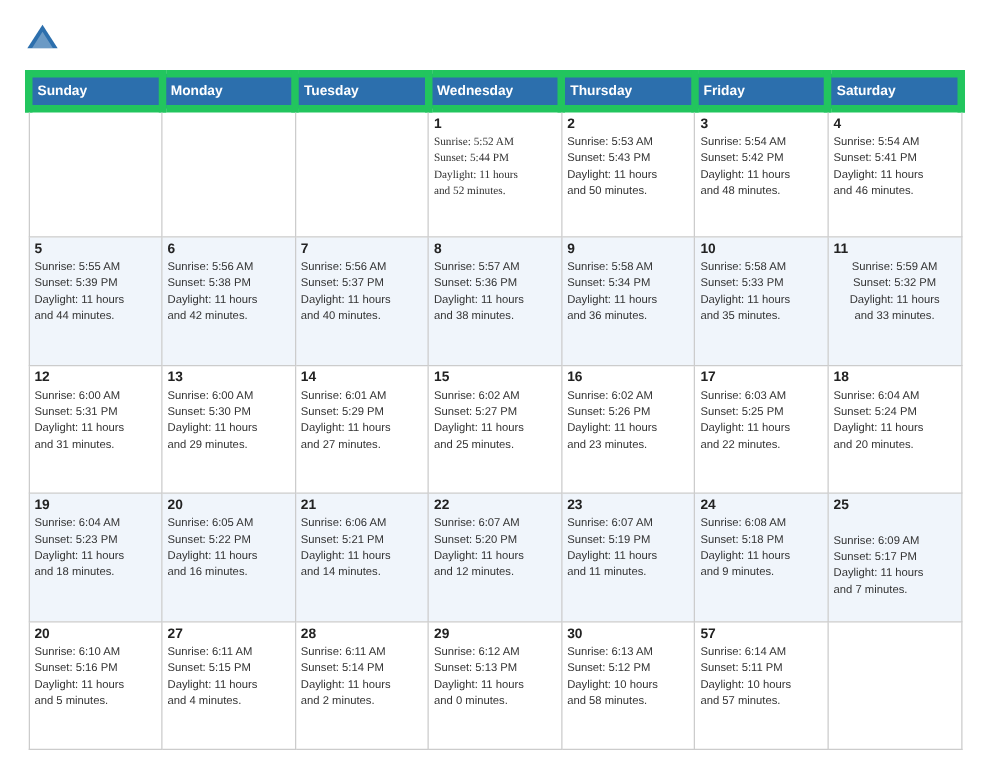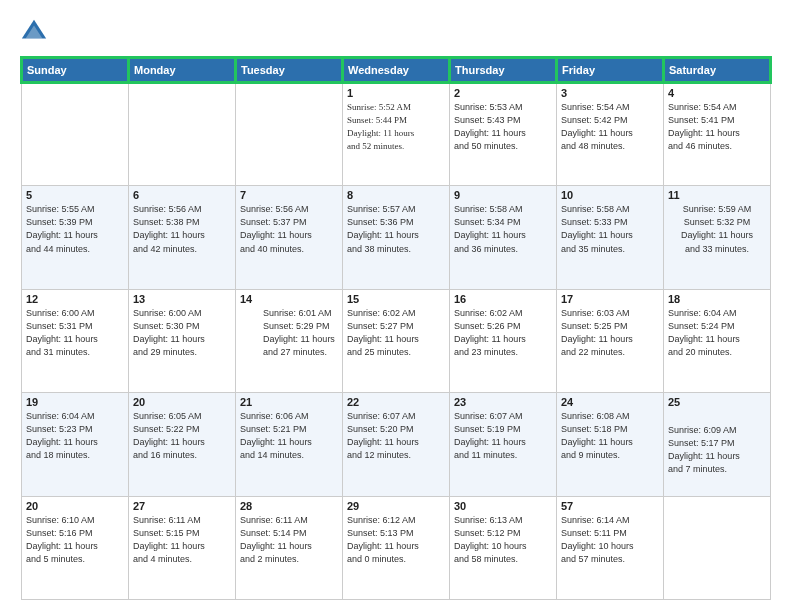--- a/index.html
+++ b/index.html
@@ -67,21 +67,21 @@
       width: 100%;
       table-layout: fixed;
     }
     .calendar th {
       background-color: #2c6fad;
       color: #fff;
       font-size: 11px;
       font-weight: bold;
       padding: 5px 4px;
       text-align: left;
-      border: 3px solid #22c55e;
+      border: 6px solid #22c55e;
     }
     .calendar td {
       vertical-align: top;
       border: 1px solid #ccc;
       padding: 3px 4px;
       font-size: 9.2px;
       color: #333;
       background: #fff;
       height: 88px;
     }
@@ -232,21 +232,21 @@
           </td>
           <td>
             <span class="day-number">13</span>
             <div class="day-info" style="white-space: pre-line;">Sunrise: 6:00 AM
 Sunset: 5:30 PM
 Daylight: 11 hours
 and 29 minutes.</div>
           </td>
           <td>
             <span class="day-number">14</span>
-            <div class="day-info" style="white-space: pre-line; margin-left: 23px;">Sunrise: 6:01 AM
+            <div class="day-info" style="white-space: pre-line;">Sunrise: 6:01 AM
 Sunset: 5:29 PM
 Daylight: 11 hours
 and 27 minutes.</div>
           </td>
           <td>
             <span class="day-number">15</span>
             <div class="day-info" style="white-space: pre-line;">Sunrise: 6:02 AM
 Sunset: 5:27 PM
 Daylight: 11 hours
 and 25 minutes.</div>

